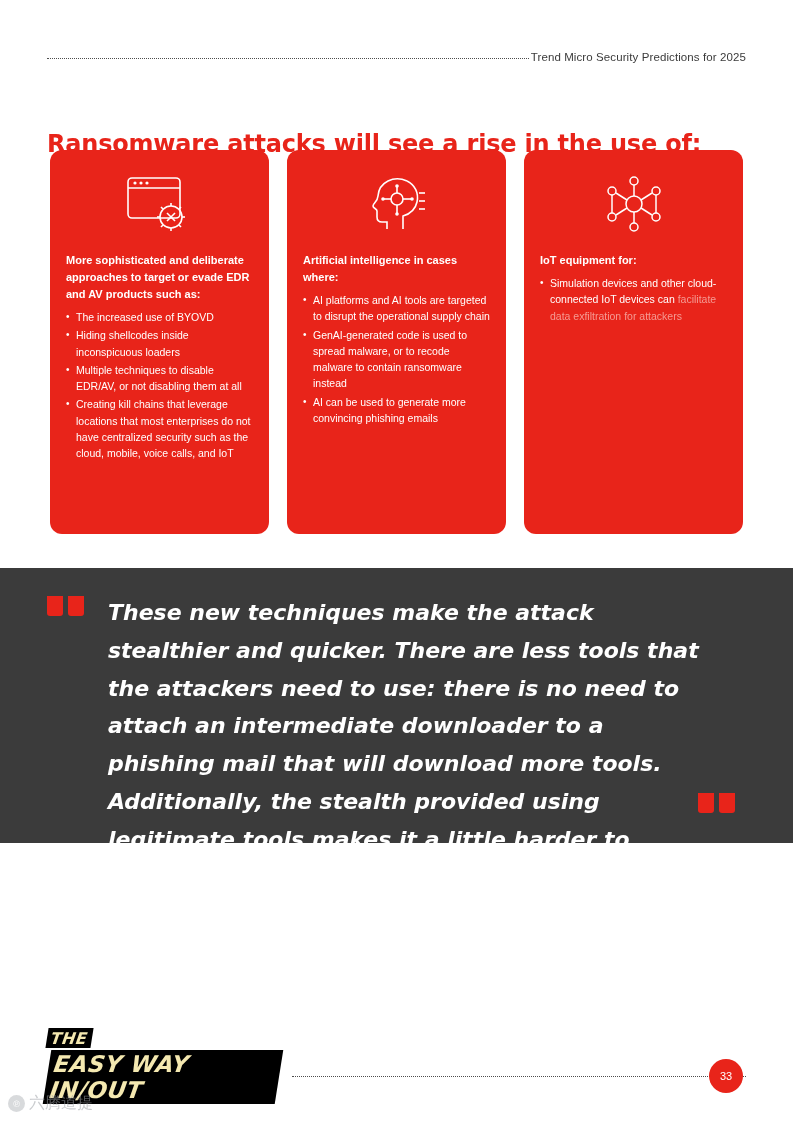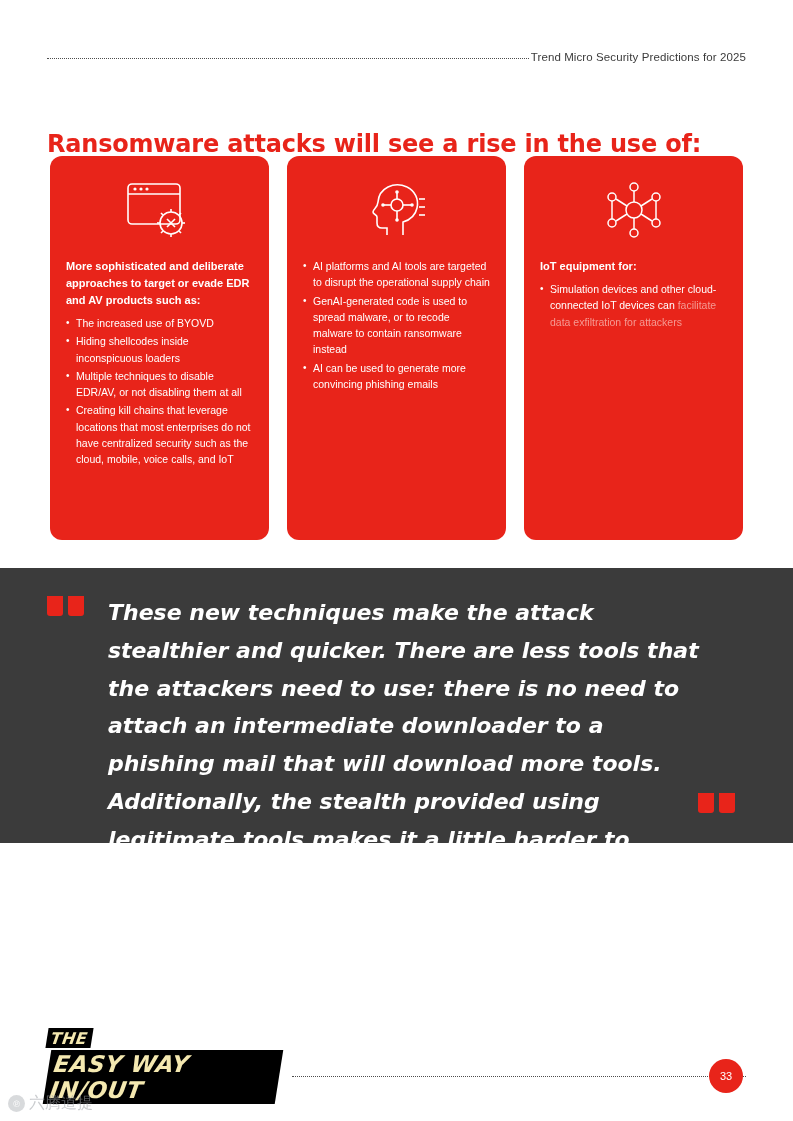--- a/index.html
+++ b/index.html
@@ -53,21 +53,21 @@
     font-weight: bold;
     color: #e8241a;
     letter-spacing: -0.2px;
     font-family: "DejaVu Sans", sans-serif;
     margin-top: 29px;
   }
 
   
   .cards {
     position: absolute;
-    top: 156px;
+    top: 150px;
     left: 50px;
     width: 693px;
     height: 384px;
     display: flex;
     gap: 18px;
   }
   .card {
     background: #e8241a;
     border-radius: 12px;
     width: 224px;
@@ -296,20 +296,21 @@
           <circle cx="36" cy="13" r="1.8" fill="#fff" stroke="none"></circle>
           <circle cx="51" cy="26" r="1.8" fill="#fff" stroke="none"></circle>
           <circle cx="22" cy="26" r="1.8" fill="#fff" stroke="none"></circle>
           <circle cx="36" cy="41" r="1.8" fill="#fff" stroke="none"></circle>
           <line x1="58" y1="20" x2="64" y2="20"></line>
           <line x1="58" y1="28" x2="64" y2="28"></line>
           <line x1="58" y1="36" x2="64" y2="36"></line>
         </svg>
       </div>
       <div class="card-body">
+        <div class="card-title">Artificial intelligence in cases where:</div>
         <ul class="bullets">
           <li>AI platforms and AI tools are targeted to disrupt the operational supply chain</li>
           <li>GenAI-generated code is used to spread malware, or to recode malware to contain ransomware instead</li>
           <li>AI can be used to generate more convincing phishing emails</li>
         </ul>
       </div>
     </div>
 
     <div class="card">
       <div class="card-icon">

